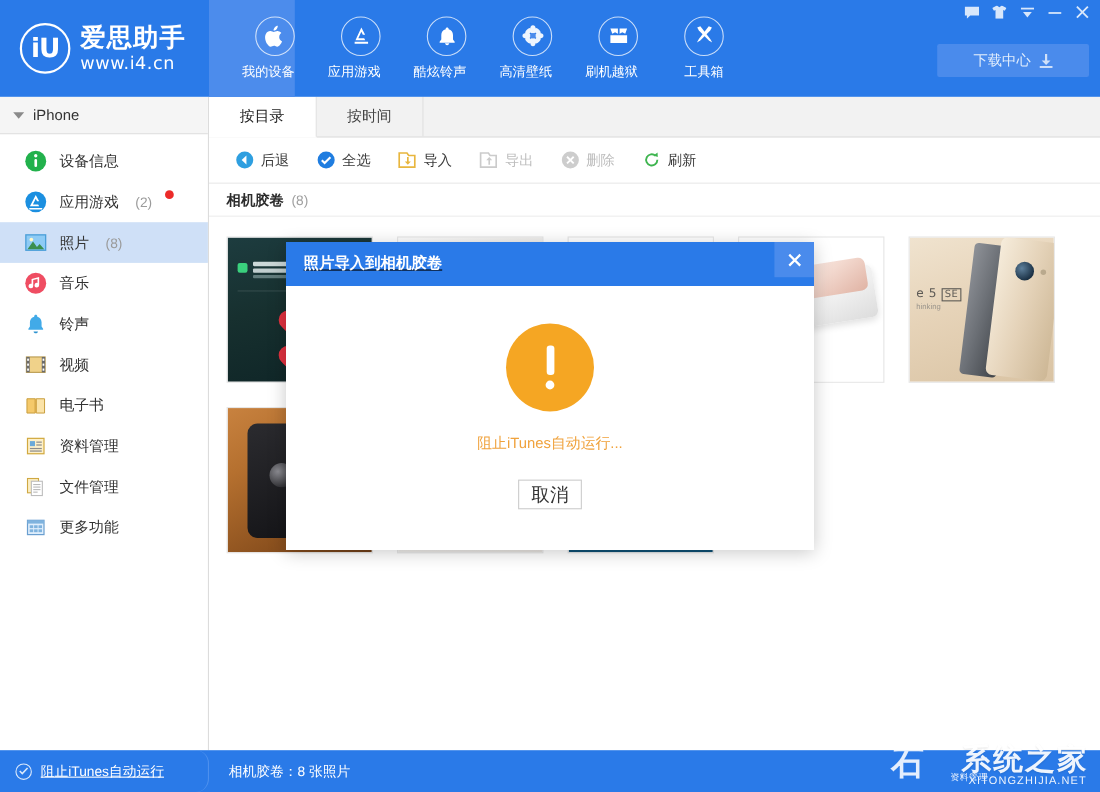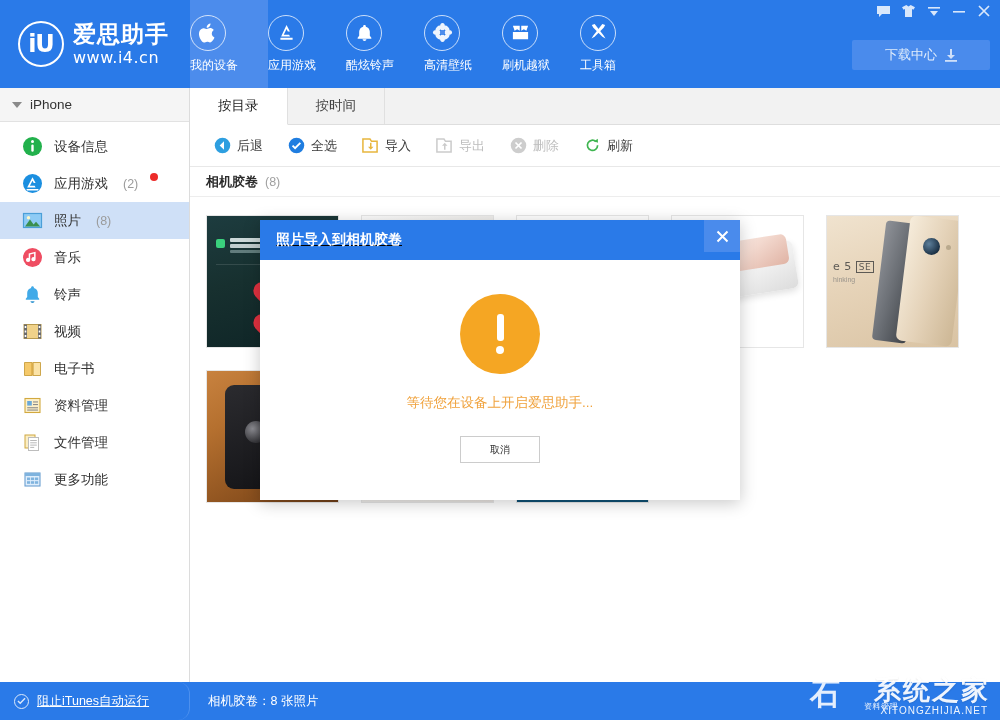--- a/index.html
+++ b/index.html
@@ -49,21 +49,21 @@
   }
   .logo-url {
     color: #ffffff; font-size: 16px; letter-spacing: 0.5px;
     font-family: "DejaVu Sans", sans-serif;
   }
 
   .nav { display: flex; height: 88px; }
   .nav-item {
     width: 78px; height: 88px;
     display: flex; flex-direction: column;
-    align-items: flex-start; justify-content: center;
+    align-items: flex-end; justify-content: center;
     gap: 6px;
     cursor: pointer;
   }
   .nav-item.active { background: #4c8cec; }
   .nav-circle {
     width: 36px; height: 36px;
     border: 1.5px solid rgba(255,255,255,0.75);
     border-radius: 50%;
     display: flex; align-items: center; justify-content: center;
     color: #ffffff; font-size: 19px;
@@ -316,24 +316,24 @@
   }
   .warn-bang { display:flex; flex-direction:column; align-items:center; gap:5px; }
   .warn-bang .bar { width: 7px; height: 27px; background:#ffffff; border-radius:3px; }
   .warn-bang .pt { width: 8px; height: 8px; background:#ffffff; border-radius:50%; }
   .modal-msg {
     margin-top: 20px;
     font-size: 13.5px; color: #f0a23c;
   }
   .modal-cancel {
     margin-top: 24px;
-    width: 80px; height: 27px;
+    width: 58px; height: 27px;
     border: 1px solid #cccccc;
     background: #ffffff;
-    font-size: 10px; color: #333;
+    font-size: 17px; color: #333;
     display: flex; align-items: center; justify-content: center;
     cursor: pointer;
     font-family: "Liberation Sans", sans-serif;
   }
 
   
   .statusbar {
     height: 38px; flex: 0 0 38px;
     background: #2a7ae8;
     display: flex; align-items: stretch;
@@ -811,21 +811,21 @@
           </svg>
       </span>
     </div>
     <div class="modal-body">
       <div class="warn-circle">
         <div class="warn-bang">
             <div class="bar"></div>
             <div class="pt"></div>
           </div>
       </div>
-      <div class="modal-msg">等待您在设备上开启爱思助手...</div>
+      <div class="modal-msg">阻止iTunes自动运行...</div>
       <div class="modal-cancel">取消</div>
     </div>
   </div>
 
   <div class="statusbar">
     <div class="sb-left">
       <span class="sb-check">
         <svg width="9" height="8" viewBox="0 0 10 9">
             <path fill="none" stroke="#dbe9fb" stroke-width="1.6" d="M1 4.4l2.6 2.6L9 1.4"></path>
           </svg>

